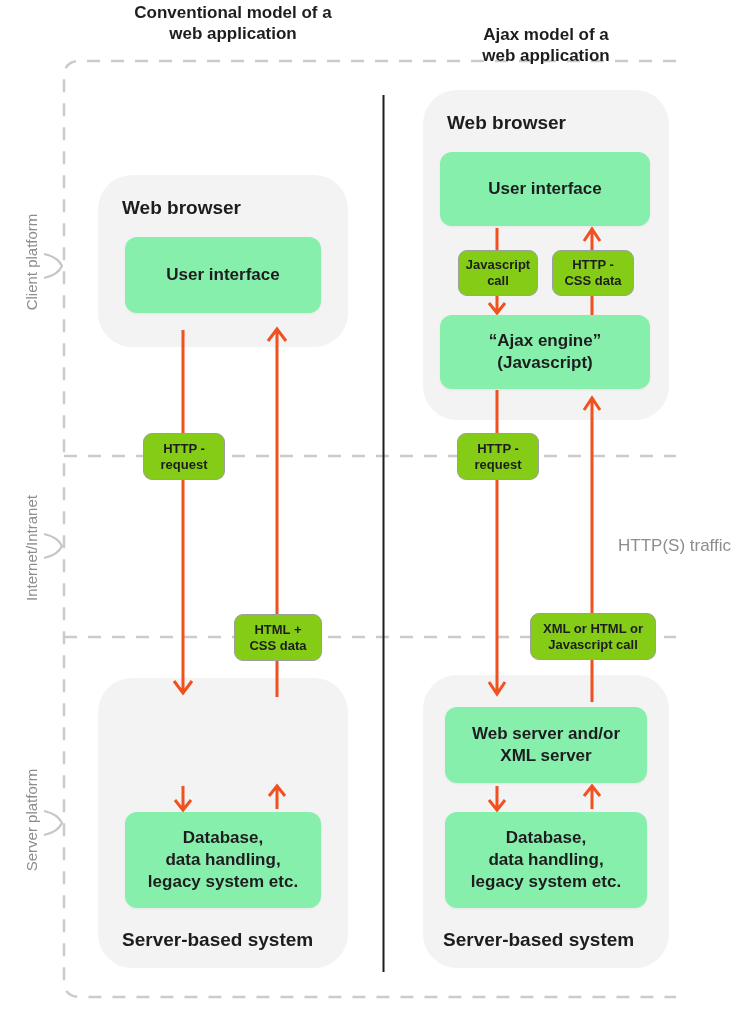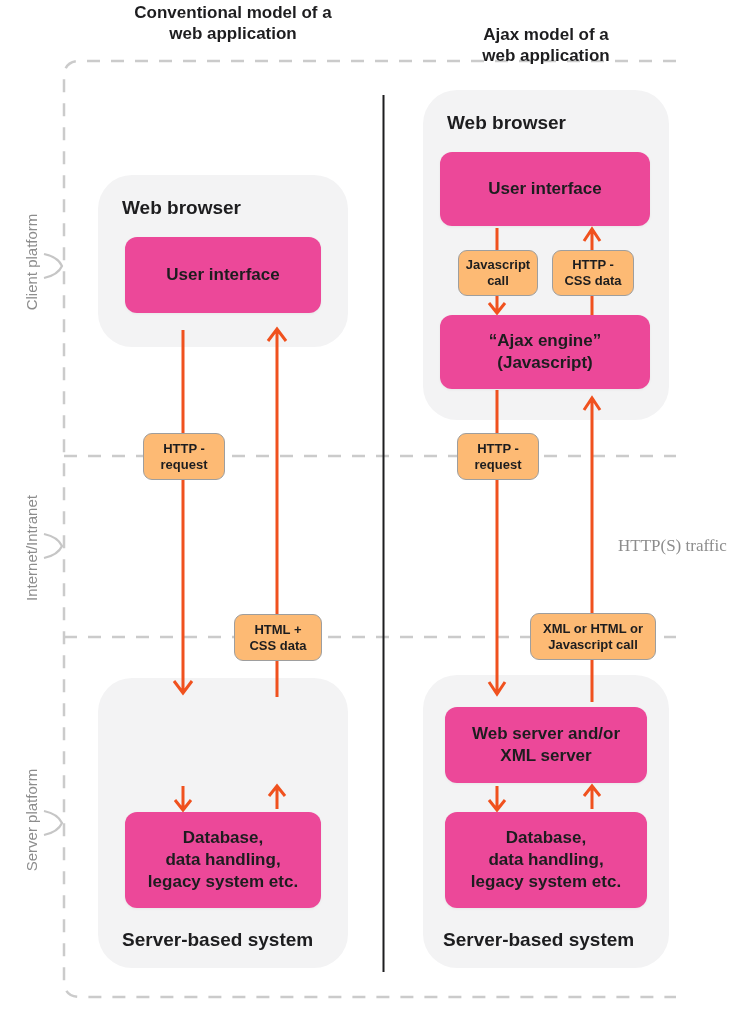--- a/index.html
+++ b/index.html
@@ -17,36 +17,36 @@
     position:absolute;top:2px;text-align:center;font-weight:bold;
     font-size:17px;line-height:1.25;white-space:pre-line;z-index:3;
   }
   .container{
     position:absolute;background:#f3f3f4;border-radius:34px;z-index:1;
   }
   .section-label{
     position:absolute;font-weight:bold;font-size:19px;z-index:3;
   }
   .whitebox{
-    position:absolute;background:#ec4899;border-radius:12px;z-index:3;
+    position:absolute;background:#86efac;border-radius:12px;z-index:3;
     display:flex;align-items:center;justify-content:center;text-align:center;
     font-weight:bold;font-size:17px;line-height:1.3;white-space:pre-line;
     box-shadow:0 1px 3px rgba(0,0,0,0.05);
   }
   .labelbox{
-    position:absolute;background:#fdba74;border:1.5px solid #9e9e9e;
+    position:absolute;background:#84cc16;border:1.5px solid #9e9e9e;
     border-radius:9px;z-index:4;display:flex;align-items:center;justify-content:center;
     text-align:center;font-weight:bold;font-size:13px;line-height:1.2;white-space:pre-line;
   }
   .rot-label{
     position:absolute;width:200px;height:20px;text-align:center;
     transform:rotate(-90deg);color:#8d8d8d;font-size:15px;z-index:3;white-space:nowrap;
   }
   .traffic{
-    position:absolute;color:#8d8d8d;font-size:17px;z-index:3;white-space:nowrap;font-family:Liberation Serif, serif;
+    position:absolute;color:#8d8d8d;font-size:17px;z-index:3;white-space:nowrap;
   }
   [data-bind]{white-space:pre-line;}
 </style>
 </head>
 <body>
 
 <div class="stage">
 
   <div class="col-title" style="left:98px;width:270px;" data-bind="titles.left">Conventional model of a
 web application</div>

